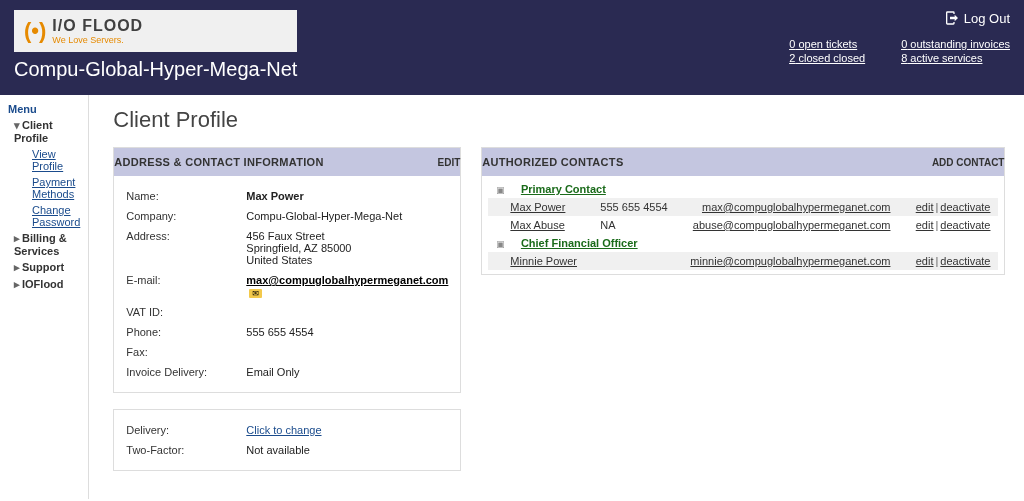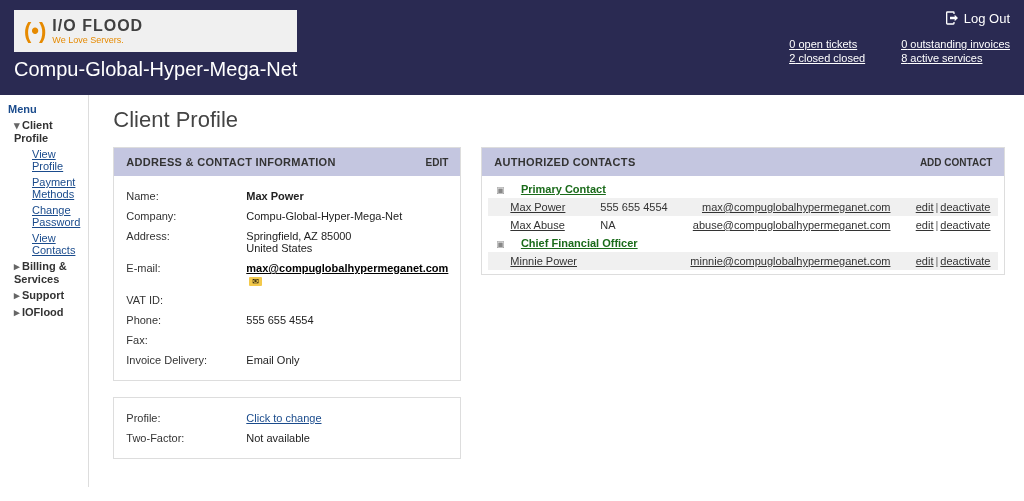--- a/index.html
+++ b/index.html
@@ -35,21 +35,21 @@
 .sidebar a { color: #1a4b8c; text-decoration: underline; font-weight: normal; }
 
 .content { flex: 1; padding: 12px 24px; }
 h1.page-title { font-size: 22px; color: #444; font-weight: normal; margin-bottom: 14px; }
 
 .cols { display: flex; gap: 20px; align-items: flex-start; }
 .col-left { flex: 1; }
 .col-right { flex: 1; }
 
 .panel { border: 1px solid #ddd; margin-bottom: 16px; }
-.panel-head { background: #c4c6e0; padding: 8px 12px; display: flex; justify-content: space-between; align-items: center; }
+.panel-head { background: #c4c6e0; padding: 8px 0; display: flex; justify-content: space-between; align-items: center; }
 .panel-head .pt { font-weight: bold; font-size: 11px; color: #333; letter-spacing: 0.3px; }
 .panel-head .pa { font-weight: bold; font-size: 10px; color: #333; cursor: pointer; }
 .panel-body { padding: 10px 12px; }
 
 .kv-row { display: flex; padding: 4px 0; font-size: 11px; }
 .kv-row .k { width: 120px; color: #333; }
 .kv-row .v { flex: 1; color: #222; }
 .kv-row .v.bold { font-weight: bold; }
 .kv-row .addr-line { display: block; }
 .mail-link { color: #000; text-decoration: underline; font-weight: bold; }
@@ -106,21 +106,20 @@
 </div>
 
 <div class="main-wrap">
   <div class="sidebar">
     <div class="menu-title">Menu</div>
     <ul>
       <li class="lvl1"><span class="caret">▾</span><span>Client Profile</span></li>
       <li class="lvl2"><a>View Profile</a></li>
       <li class="lvl2"><a>Payment Methods</a></li>
       <li class="lvl2"><a>Change Password</a></li>
-      <li class="lvl2"><a>View Contacts</a></li>
       <li class="lvl1"><span class="caret">▸</span><span>Billing &amp; Services</span></li>
       <li class="lvl1"><span class="caret">▸</span><span>Support</span></li>
       <li class="lvl1"><span class="caret">▸</span><span>IOFlood</span></li>
     </ul>
   </div>
 
   <div class="content">
     <h1 class="page-title">Client Profile</h1>
 
     <div class="cols">
@@ -136,20 +135,21 @@
                 <div class="k">Name:</div>
                 <div class="v bold">Max Power</div>
               </div>
             <div class="kv-row">
                 <div class="k">Company:</div>
                 <div class="v">Compu-Global-Hyper-Mega-Net</div>
               </div>
             <div class="kv-row">
                 <div class="k">Address:</div>
                 <div class="v">
+              <span class="addr-line">456 Faux Street</span>
               <span class="addr-line">Springfield, AZ 85000</span>
               <span class="addr-line">United States</span>
             </div>
               </div>
             <div class="kv-row">
                 <div class="k">E-mail:</div>
                 <div class="v"><a class="mail-link">max@compuglobalhypermeganet.com</a><span class="mail-ico">✉</span></div>
               </div>
             <div class="kv-row">
                 <div class="k">VAT ID:</div>
@@ -166,21 +166,21 @@
             <div class="kv-row">
                 <div class="k">Invoice Delivery:</div>
                 <div class="v">Email Only</div>
               </div>
           </div>
         </div>
 
         <div class="panel">
           <div class="panel-body">
             <div class="kv-row">
-                <div class="k">Profile:</div>
+                <div class="k">Delivery:</div>
                 <div class="v"><a class="auth-link">Click to change</a></div>
               </div>
             <div class="kv-row">
                 <div class="k">Two-Factor:</div>
                 <div class="v">Not available</div>
               </div>
           </div>
         </div>
 
       </div>

